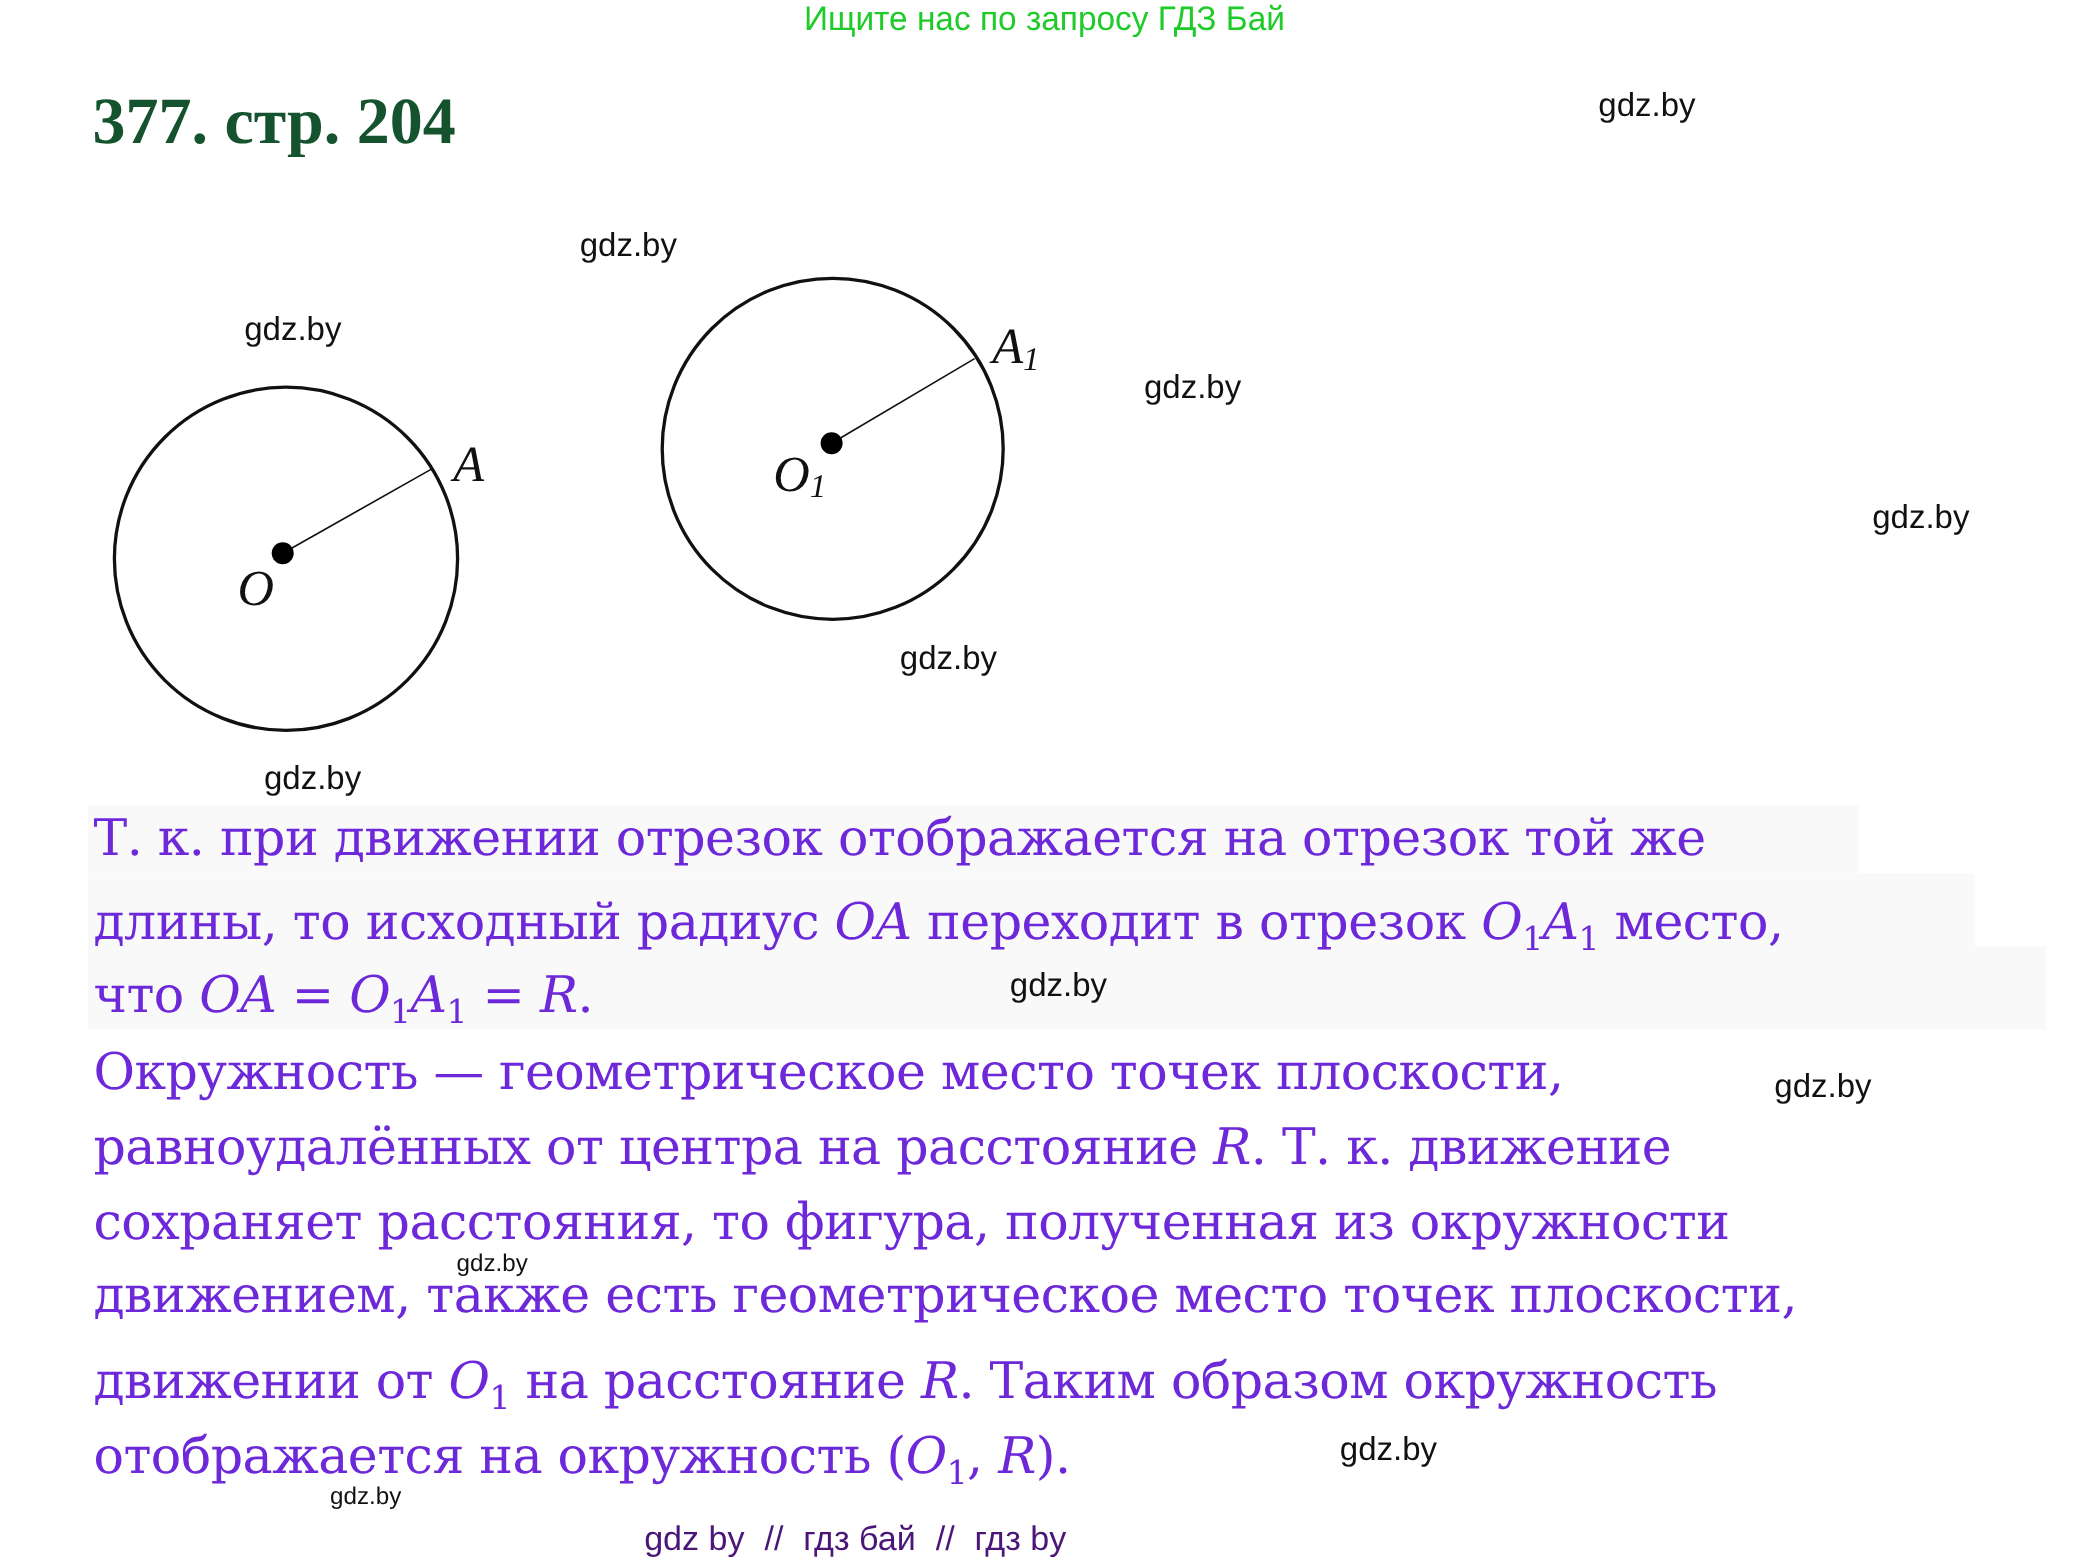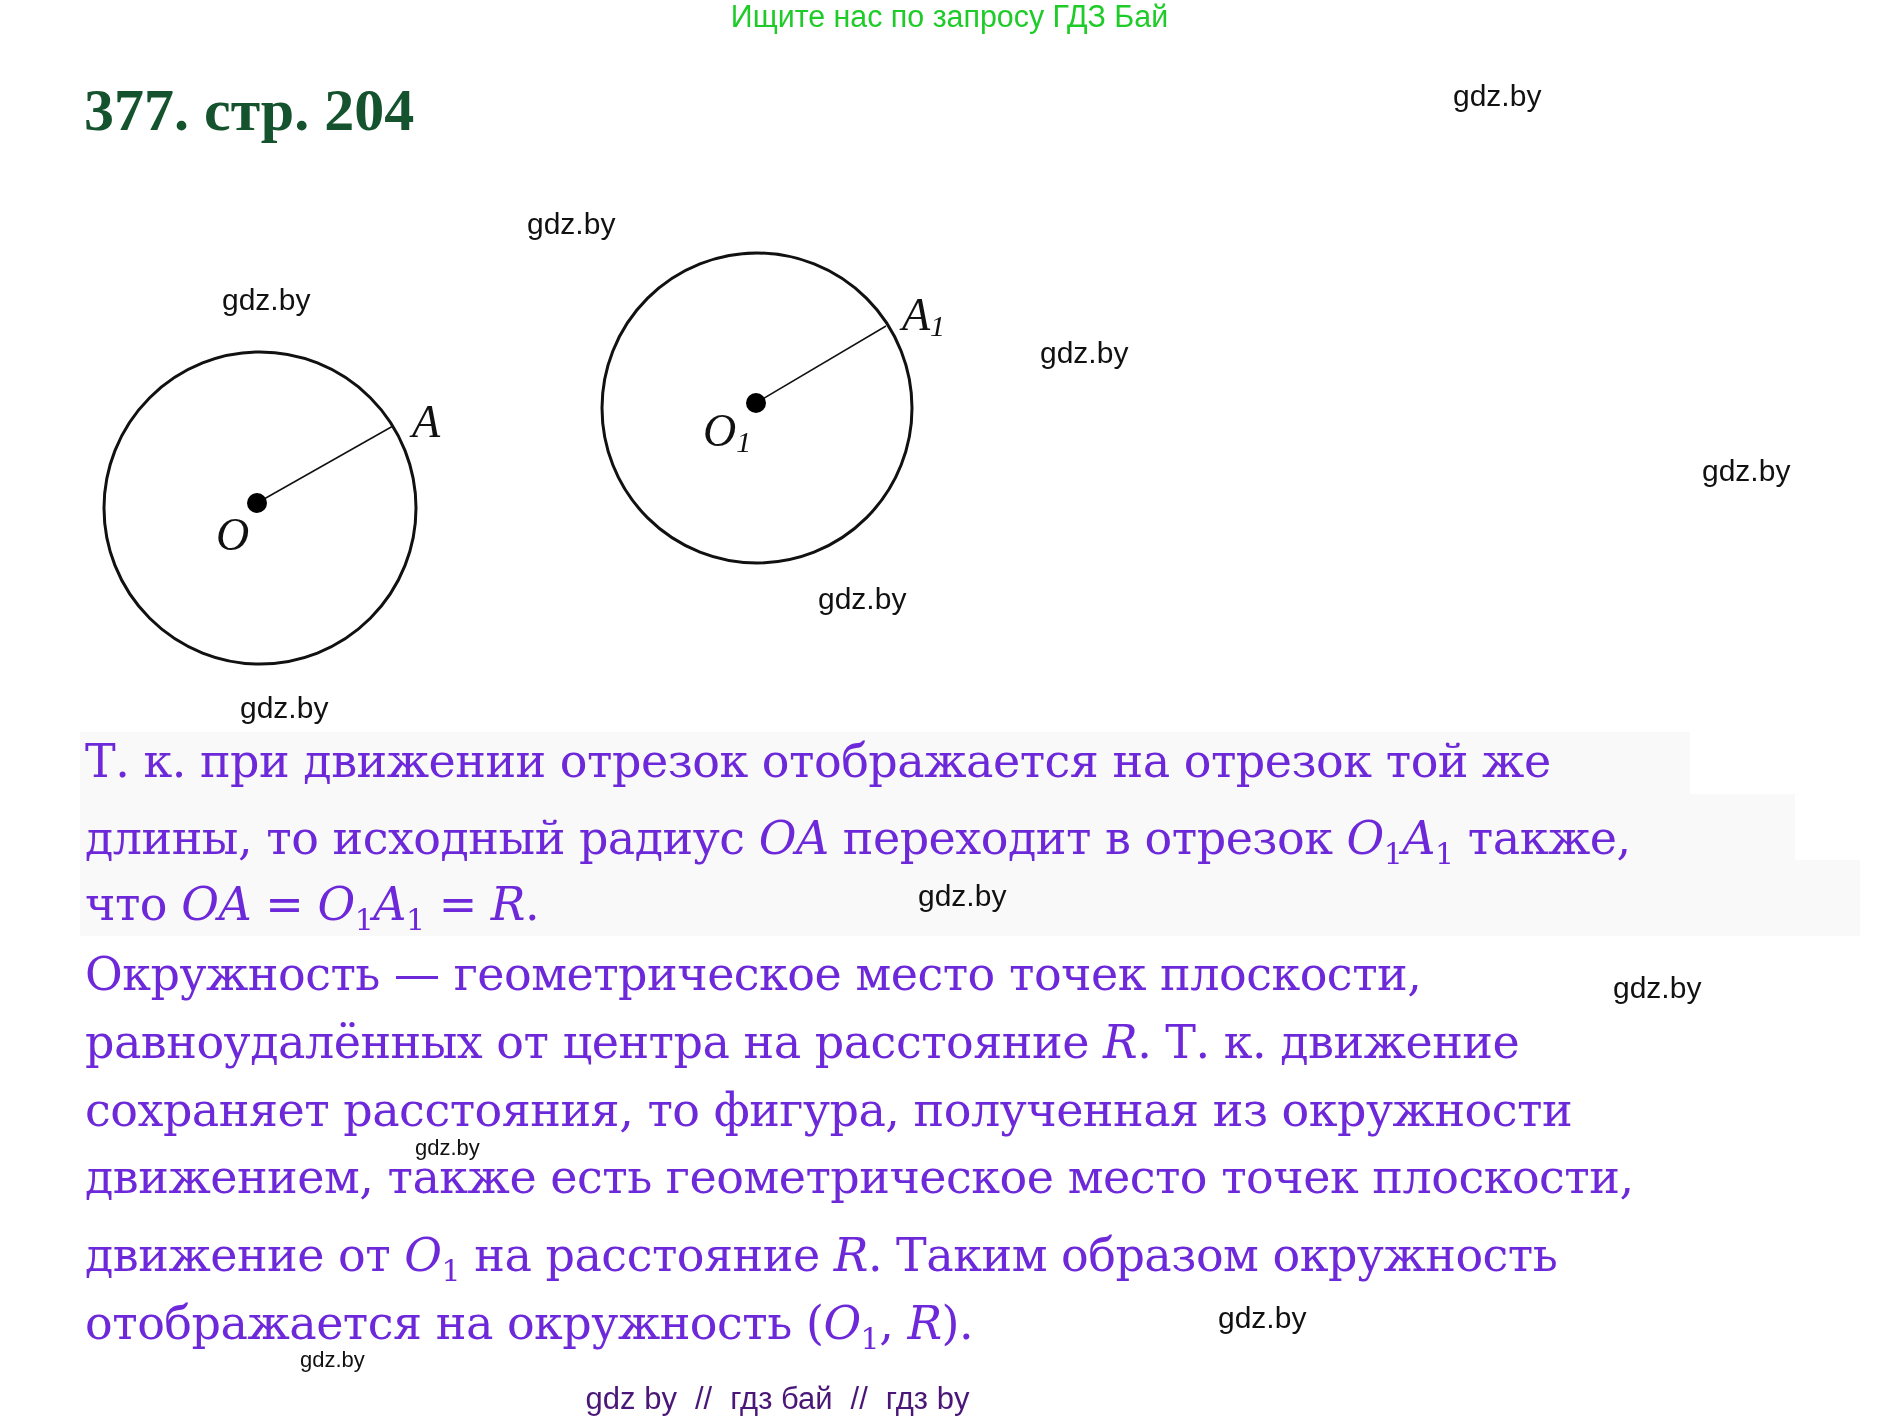--- a/index.html
+++ b/index.html
@@ -59,28 +59,28 @@
     <text class="lbl" x="902" y="330"><tspan>A</tspan><tspan class="lbl-sub" dy="6">1</tspan></text>
     <text class="lbl" x="703" y="446"><tspan>O</tspan><tspan class="lbl-sub" dy="6">1</tspan></text>
   </g>
 </svg>
 
 <div class="panel" style="left:80px; top:732px; width:1610px; height:62px;"></div>
 <div class="panel" style="left:80px; top:794px; width:1715px; height:66px;"></div>
 <div class="panel" style="left:80px; top:860px; width:1780px; height:76px;"></div>
 
 <div class="line" style="top:733px;">Т. к. при движении отрезок отображается на отрезок той же</div>
-<div class="line" style="top:810px;"><span>длины, то исходный радиус </span><span class="m">OA</span><span> переходит в отрезок </span><span class="m">O</span><sub>1</sub><span class="m">A</span><sub>1</sub><span> также,</span></div>
+<div class="line" style="top:810px;"><span>длины, то исходный радиус </span><span class="m">OA</span><span> переходит в отрезок </span><span class="m">O</span><sub>1</sub><span class="m">A</span><sub>1</sub><span> место,</span></div>
 <div class="line" style="top:876px;"><span>что </span><span class="m">OA</span><span> = </span><span class="m">O</span><sub>1</sub><span class="m">A</span><sub>1</sub><span> = </span><span class="m">R</span><span>.</span></div>
 
 <div class="line" style="top:946px;">Окружность —  геометрическое место точек плоскости,</div>
 <div class="line" style="top:1014px;"><span>равноудалённых от центра на расстояние </span><span class="m">R</span><span>. Т. к. движение</span></div>
 <div class="line" style="top:1082px;">сохраняет расстояния, то фигура, полученная из окружности</div>
 <div class="line" style="top:1149px;">движением, также есть геометрическое место точек плоскости,</div>
-<div class="line" style="top:1227px;"><span>движение от </span><span class="m">O</span><sub>1</sub><span> на расстояние </span><span class="m">R</span><span>. Таким образом окружность</span></div>
+<div class="line" style="top:1227px;"><span>движении от </span><span class="m">O</span><sub>1</sub><span> на расстояние </span><span class="m">R</span><span>. Таким образом окружность</span></div>
 <div class="line" style="top:1295px;"><span>отображается на окружность (</span><span class="m">O</span><sub>1</sub><span>, </span><span class="m">R</span><span>).</span></div>
 
 <div class="abs wm" style="left:1453px; top:80px;">gdz.by</div>
 <div class="abs wm" style="left:527px; top:208px;">gdz.by</div>
 <div class="abs wm" style="left:222px; top:284px;">gdz.by</div>
 <div class="abs wm" style="left:1040px; top:337px;">gdz.by</div>
 <div class="abs wm" style="left:1702px; top:455px;">gdz.by</div>
 <div class="abs wm" style="left:818px; top:583px;">gdz.by</div>
 <div class="abs wm" style="left:240px; top:692px;">gdz.by</div>
 <div class="abs wm" style="left:918px; top:880px;">gdz.by</div>

